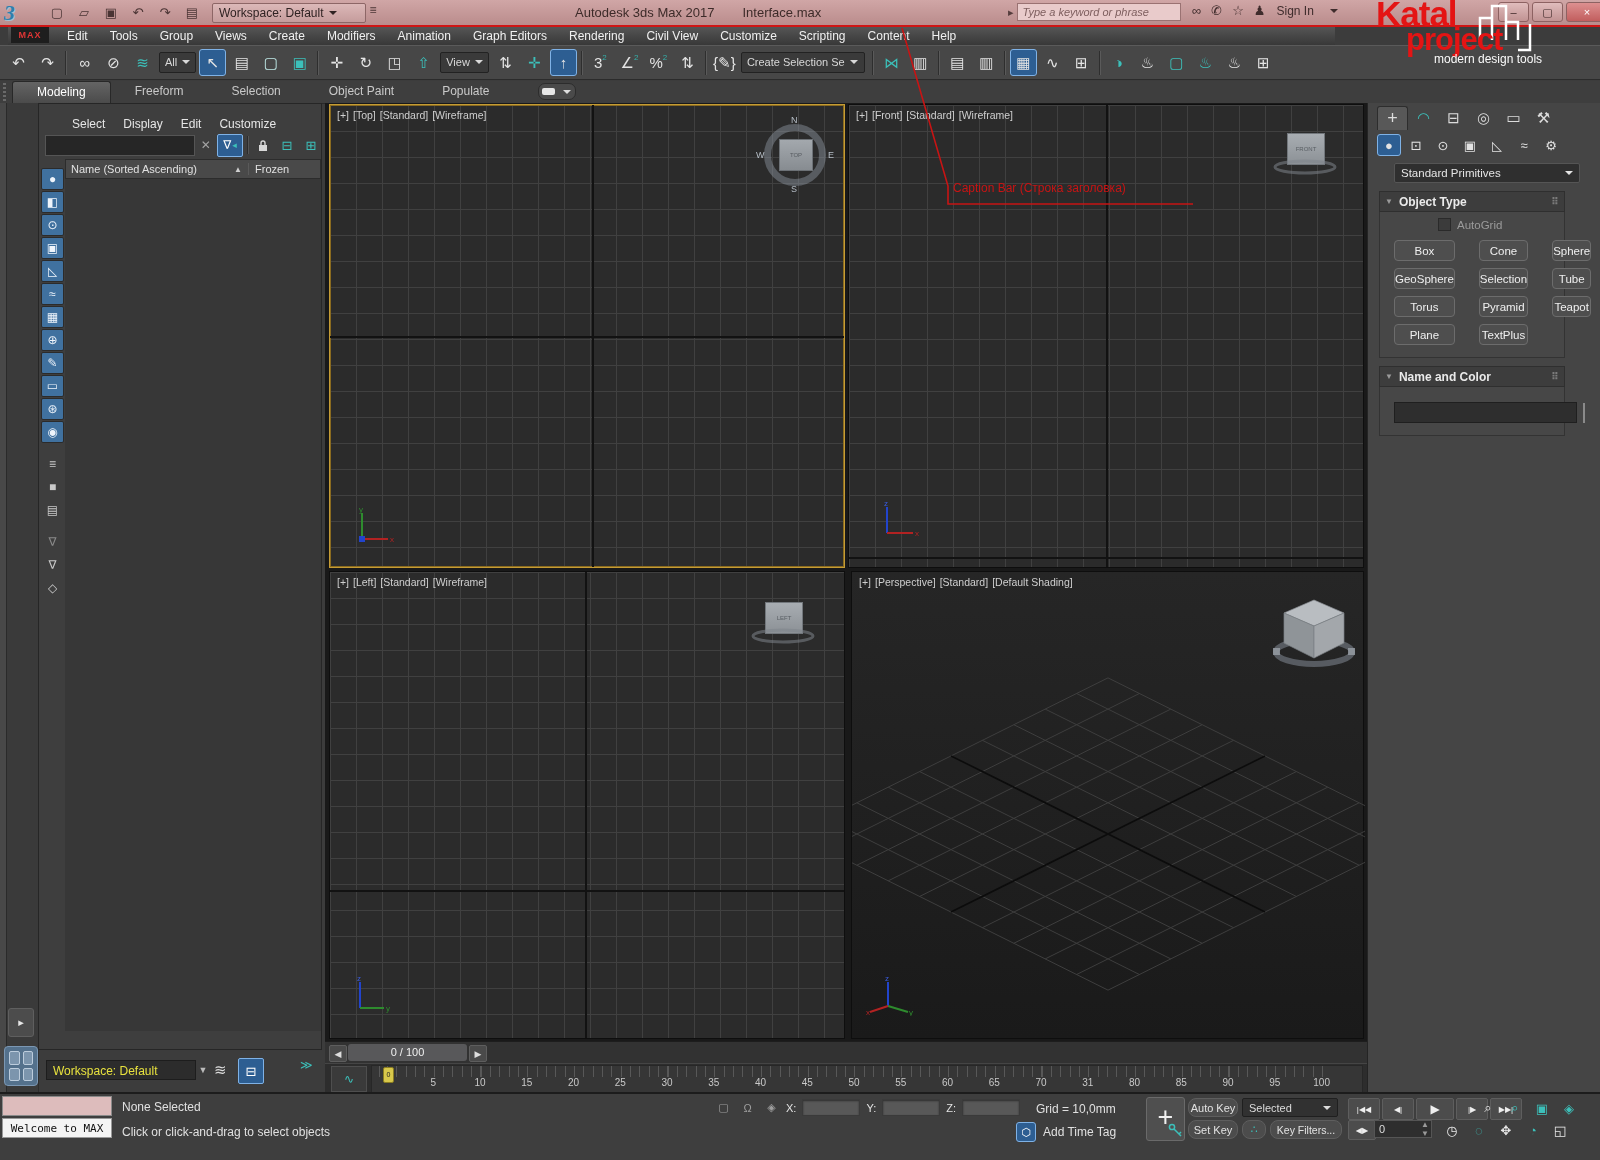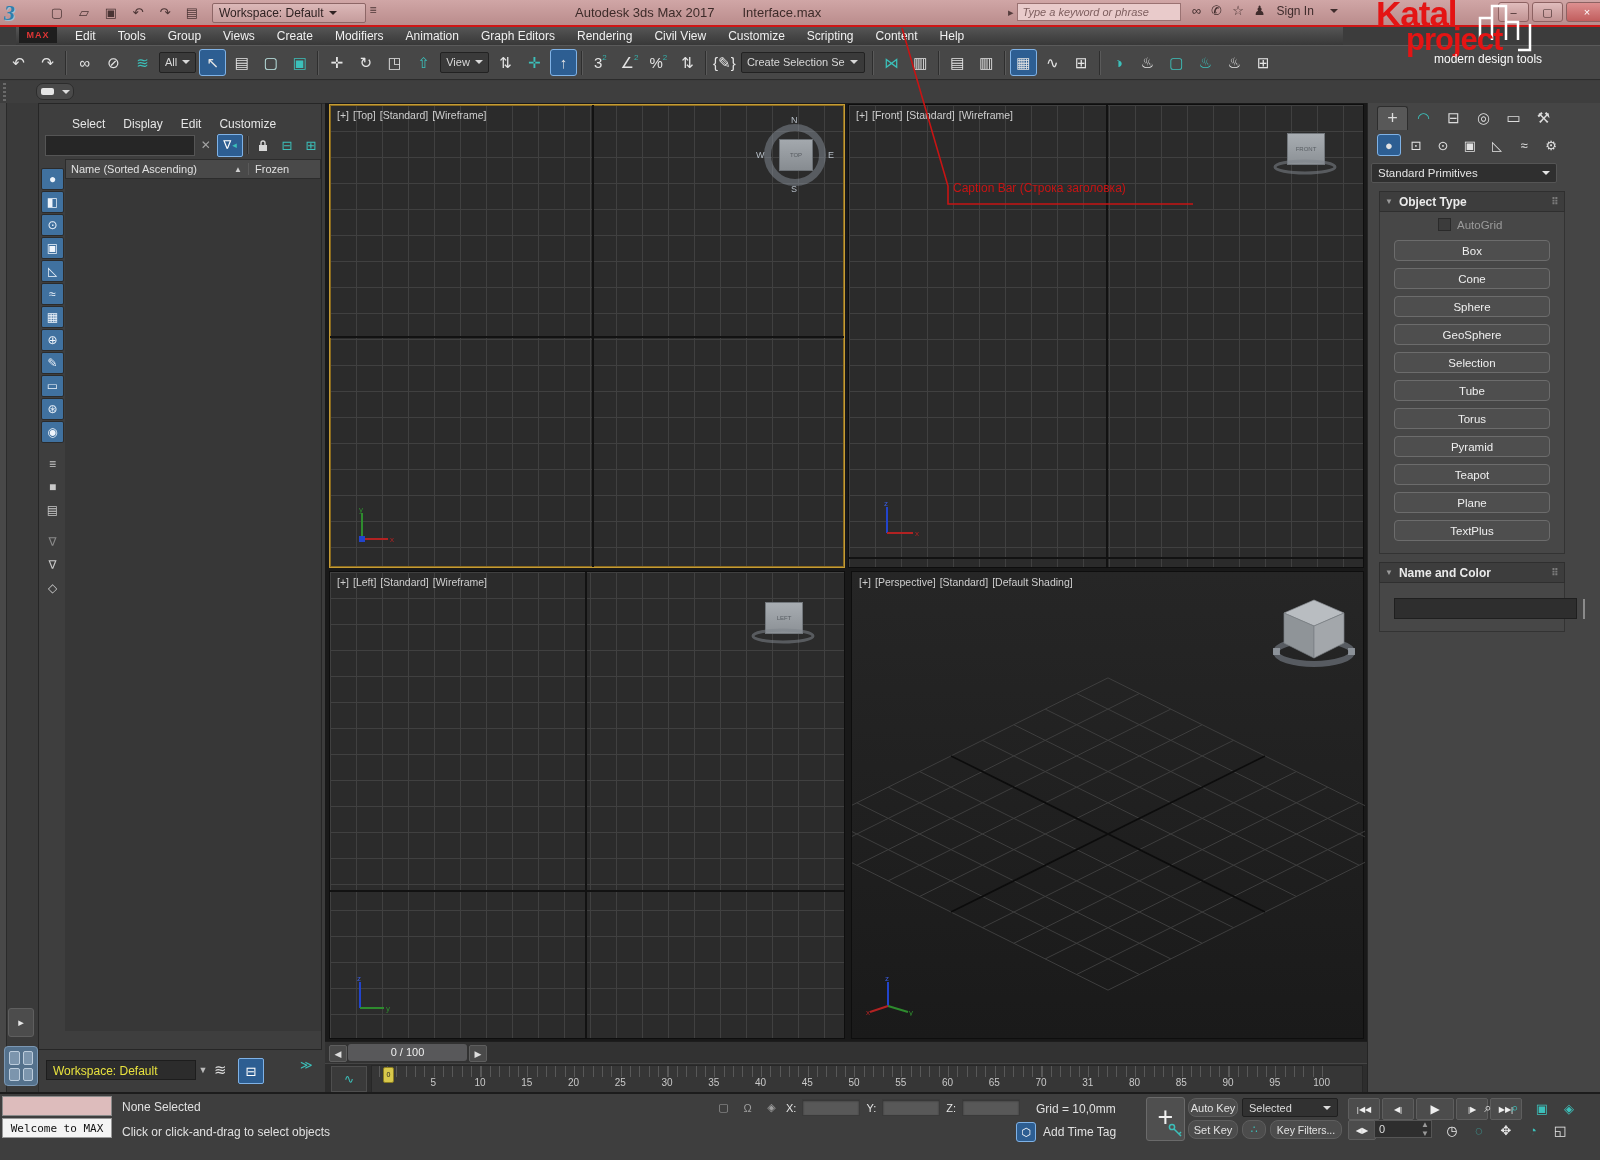--- a/index.html
+++ b/index.html
@@ -18,21 +18,21 @@
   .t-search{position:absolute;left:1008px;top:3px;display:flex;align-items:center;gap:3px}
   .t-search .arrow{color:#553d3d;font-size:11px}
   .t-search input{width:152px;height:16px;background:#e9cbcb;border:1px solid #9a7272;font-size:11px;font-style:italic;color:#6b4f4f;padding:0 5px;outline:none}
   .t-search input::placeholder{color:#7d5e5e}
   .t-account{position:absolute;left:1192px;top:3px;display:flex;align-items:center;gap:11px;color:#3f2c2c}
   .t-account .acc-i{font-size:13px}
   .winbtns{position:absolute;left:1498px;top:2px;display:flex;gap:3px}
   .winbtn{width:29px;height:18px;display:flex;align-items:center;justify-content:center;font-size:11px;color:#3c2727;background:linear-gradient(#e0bcbc,#c19393);border:1px solid #8d6262;border-radius:3px}
   .winbtn:last-child{background:linear-gradient(#dd9090,#c25e5e);color:#fff;width:40px}
   
-  #menubar{position:absolute;left:16px;top:27px;width:1327px;height:18px;background:linear-gradient(#555,#383838);border-bottom:1px solid #262626}
+  #menubar{position:absolute;left:8px;top:27px;width:1327px;height:18px;background:linear-gradient(#555,#383838);border-bottom:1px solid #262626}
   .max-chip{position:absolute;left:3px;top:0;width:38px;height:16px;background:#1e1e1e;color:#e03535;font-size:9px;font-weight:bold;text-align:center;line-height:16px;letter-spacing:1px}
   .mitems{position:absolute;left:48px;top:0;display:flex;height:18px}
   .mitem{padding:0 11px;line-height:18px;font-size:12px;color:#f0f0f0}
   
   #toolbar{position:absolute;left:0;top:45px;width:1600px;height:35px;background:#474747;border-top:1px solid #5a5a5a;border-bottom:1px solid #2b2b2b;display:flex;align-items:center;padding-left:5px;box-sizing:border-box}
   .tgroup{display:flex;align-items:center;gap:2px}
   .tbtn{width:27px;height:27px;display:flex;align-items:center;justify-content:center;font-size:15px;color:#e4e4e4;border-radius:3px;position:relative}
   .tbtn .sup{font-size:8px;color:#35b0aa;align-self:flex-start;margin-top:4px}
   .tbtn.active{background:#2d5e92;border:1px solid #7fb2e6;box-sizing:border-box}
   .tbtn.teal .g{color:#3cc0ba}
@@ -86,29 +86,29 @@
   .tripod{position:absolute;width:48px;height:44px}
   
   #command-panel{position:absolute;left:1367px;top:103px;width:233px;height:989px;background:#454545;border-left:1px solid #242424;box-sizing:border-box}
   .cp-tabs{display:flex;gap:1px;padding:3px 0 0 9px}
   .cp-tab{width:29px;height:23px;display:flex;align-items:center;justify-content:center;font-size:15px;color:#dcdcdc}
   .cp-tab.active{background:#585858;border:1px solid #2d2d2d;border-bottom:none;border-radius:3px 3px 0 0;font-size:18px}
   .cp-tab.teal{color:#3cc0ba}
   .cp-sub{display:flex;gap:3px;padding:4px 0 0 9px}
   .cp-sub .sicon{width:24px;height:22px;display:flex;align-items:center;justify-content:center;font-size:13px;color:#e2e2e2;border-radius:3px}
   .cp-sub .sicon.active{background:#2d5e92;border:1px solid #7fb2e6;box-sizing:border-box}
-  .cp-dd{margin:7px 0 0 3px;width:186px;height:20px;line-height:20px;background:#2f2f2f;border:1px solid #555;border-radius:2px;font-size:11.5px;color:#e4e4e4;padding:0 6px;box-sizing:border-box}
+  .cp-dd{margin:7px 0 0 26px;width:186px;height:20px;line-height:20px;background:#2f2f2f;border:1px solid #555;border-radius:2px;font-size:11.5px;color:#e4e4e4;padding:0 6px;box-sizing:border-box}
   .roll{margin:8px 0 0 11px;width:186px}
   .roll-h{height:19px;background:#3d3d3d;border:1px solid #2f2f2f;display:flex;align-items:center;padding:0 5px;font-weight:bold;font-size:12px;color:#eaeaea}
   .roll-h .arr{font-size:8px;color:#9a9a9a;margin-right:6px}
   .roll-h .dots{margin-left:auto;color:#7c7c7c;font-size:10px}
   .roll-b{background:#474747;border:1px solid #333;border-top:none;padding:6px 0 10px}
   .autogrid{margin-left:58px;display:flex;align-items:center;gap:6px;color:#9b9b9b;font-size:11.5px}
   .autogrid .cb{width:11px;height:11px;background:#3b3b3b;border:1px solid #2a2a2a}
-  .obj-grid{display:grid;grid-template-columns:1fr;gap:7px 16px;padding:9px 14px 2px}
+  .obj-grid{display:grid;grid-template-columns:1fr 1fr 1fr;gap:7px 24px;padding:9px 14px 2px}
   .obj-btn{height:19px;background:#4e4e4e;border:1px solid #6c6c6c;border-radius:4px;font-size:11.5px;color:#efefef;display:flex;align-items:center;justify-content:center}
   .nc-row{display:flex;gap:6px;padding:9px 14px 2px;align-items:center}
   .nc-row input{flex:1;height:17px;background:#2e2e2e;border:1px solid #1f1f1f;outline:none;color:#ddd}
   .nc-swatch{width:20px;height:18px;border:1px solid #8a8a8a}
   
   #scrubber{position:absolute;left:325px;top:1041px;width:1042px;height:22px;background:#323232;border-top:1px solid #1d1d1d}
   .scr-btn{position:absolute;top:3px;width:16px;height:15px;background:#4a4a4a;border:1px solid #5e5e5e;border-radius:2px;color:#ddd;font-size:9px;display:flex;align-items:center;justify-content:center}
   .scr-box{position:absolute;left:23px;top:2px;width:119px;height:17px;background:#58585a;border-radius:3px;color:#f0f0f0;font-size:11px;text-align:center;line-height:17px}
   #ruler{position:absolute;left:325px;top:1063px;width:1042px;height:29px;background:#2d2d2d;border-top:1px solid #454545}
   .curve-chip{position:absolute;left:6px;top:2px;width:34px;height:24px;background:#3a3a3a;border:1px solid #4e4e4e;display:flex;align-items:center;justify-content:center;color:#3cc0ba;font-size:12px}
@@ -402,20 +402,28 @@
       </div>
       <div class="tbtn">
         <span class="g">⊞</span>
         <span class="sup"></span>
       </div>
     </div>
 </div>
 
 <div id="ribbon">
   <div class="grip"></div>
+  <div style="display:flex">
+
+  <div class="rtab active"><span>Modeling</span></div>
+      <div class="rtab"><span>Freeform</span></div>
+      <div class="rtab"><span>Selection</span></div>
+      <div class="rtab"><span>Object Paint</span></div>
+      <div class="rtab"><span>Populate</span></div>
+    </div>
   <div class="rddbtn car">
       <span class="pill"></span>
     </div>
 </div>
 
 <div id="left-rail">
     <div class="edge"></div>
   </div>
 <div id="rail-expand">▸</div>
 

